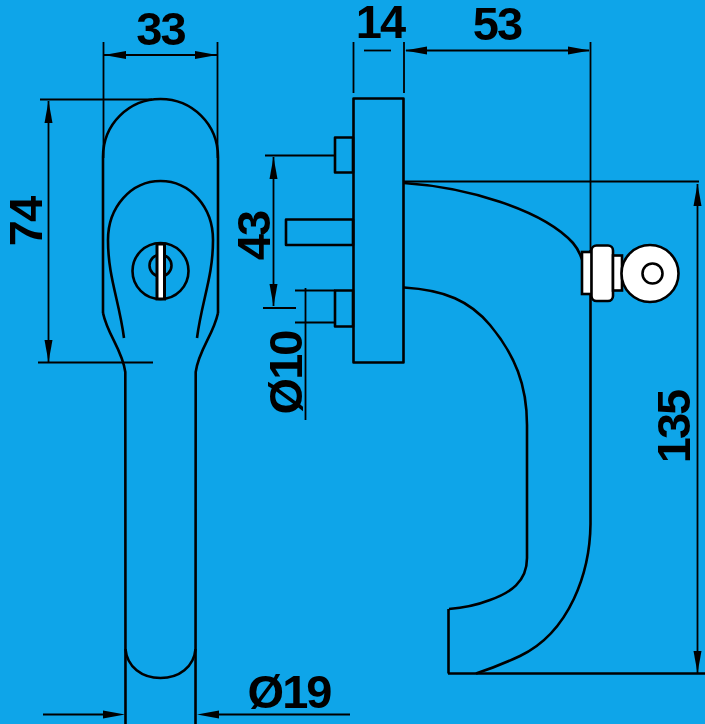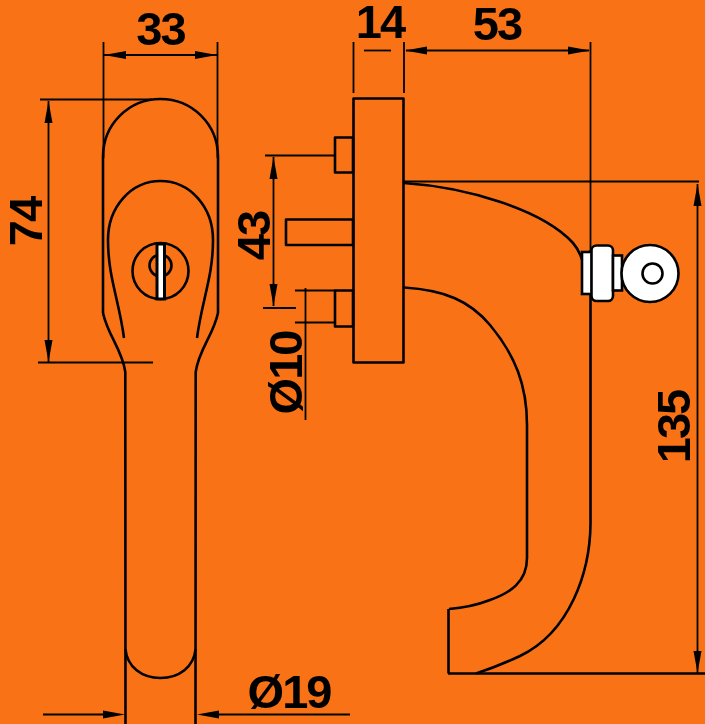--- a/index.html
+++ b/index.html
@@ -1,16 +1,16 @@
 <!DOCTYPE html>
 <html><head>
 <meta charset="utf-8">
 <style>
   html,body{margin:0;padding:0;background:#ffffff;}
-  .stage{width:705px;height:724px;background:#f97316;position:relative;overflow:hidden;}
+  .stage{width:705px;height:724px;background:#0ea5e9;position:relative;overflow:hidden;}
   svg{display:block;}
   .outline{fill:none;stroke:#000000;stroke-width:2.6;stroke-linecap:butt;stroke-linejoin:round;}
   .thin{fill:none;stroke:#000000;stroke-width:1.8;}
   .whitefill{fill:#ffffff;stroke:#000000;stroke-width:2.6;}
   .arrow{fill:#000000;stroke:none;}
   .dim-text{font-family:"Liberation Sans","DejaVu Sans",sans-serif;font-weight:bold;
             font-size:47px;letter-spacing:-2px;fill:#000000;text-anchor:middle;}
 </style>
 </head>
 <body>

